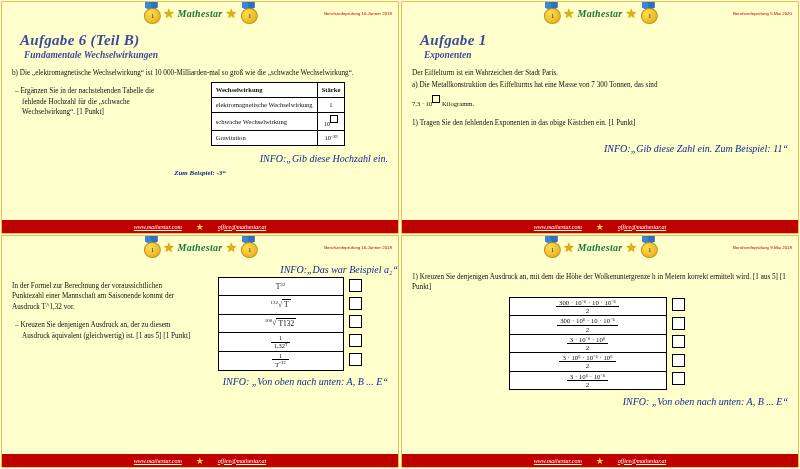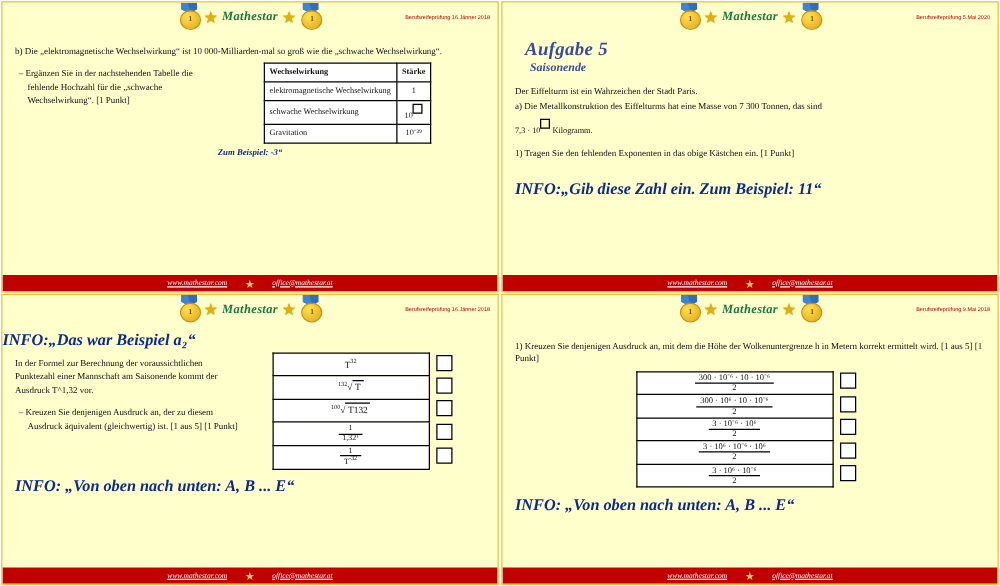--- a/index.html
+++ b/index.html
@@ -23,21 +23,21 @@
   .exam-ref{position:absolute;right:6px;top:9px;font-size:4.4px;color:#c00000;font-family:"Liberation Sans",sans-serif;}
 
   .title{font-style:italic;font-weight:bold;color:#3b4a9e;font-size:15px;margin:4px 0 0 18px;letter-spacing:.3px;}
   .subtitle{font-style:italic;font-weight:bold;color:#3b4a9e;font-size:9.5px;margin:1px 0 0 22px;}
 
   .body{padding:4px 10px 0 10px;font-size:7.2px;color:#111;line-height:1.45;}
   .p{margin:4px 0 2px 0;}
   .indent{margin-left:0;}
   .bullet{margin-left:10px;text-indent:-7px;}
 
-  .info{color:#0d2a8c;font-style:italic;font-weight:bold;font-size:13px;text-align:left;margin-top:6px;}
+  .info{color:#0d2a8c;font-style:italic;font-weight:normal;font-size:10px;text-align:right;margin-top:6px;}
   .info2{color:#0d2a8c;font-style:italic;font-weight:bold;font-size:7px;text-align:center;margin-top:2px;}
 
   .footer{position:absolute;left:0;bottom:0;width:100%;height:13px;background:#c00000;display:flex;align-items:center;justify-content:center;gap:14px;}
   .footer a{color:#ffffff;font-size:6px;font-style:italic;text-decoration:underline;font-family:"Liberation Serif",serif;}
   .fstar{color:#ffd34d;font-size:9px;}
 
   
   table.grid{border-collapse:collapse;margin:0 auto;background:#ffffff;}
   table.grid td,table.grid th{border:1px solid #000;font-size:6.6px;padding:2px 4px;font-family:"Liberation Serif",serif;}
   table.grid th{font-weight:bold;text-align:left;}
@@ -77,20 +77,22 @@
       <span class="medal">
           <span class="rib"></span>
           <span class="rib2"></span>
           <span class="disc">
             <span>1</span>
           </span>
         </span>
     </div>
     <div class="exam-ref">Berufsreifeprüfung 16.Jänner 2018</div>
   </div>
+  <div class="title">Aufgabe 6 (Teil B)</div>
+  <div class="subtitle">Fundamentale Wechselwirkungen</div>
   <div class="body">
     <div class="p">b) Die „elektromagnetische Wechselwirkung“ ist 10 000-Milliarden-mal so groß wie die „schwache Wechselwirkung“.</div>
     <div style="display:flex;gap:6px;">
       <div style="flex:0 0 150px;">
         <div class="bullet" style="margin-top:6px;">– Ergänzen Sie in der nachstehenden Tabelle die fehlende Hochzahl für die „schwache Wechselwirkung“. [1 Punkt]</div>
       </div>
       <div style="flex:1;margin-top:2px;">
         <table class="grid">
           <tbody>
               <tr>
@@ -106,20 +108,21 @@
             <td class="ctr"><span>10</span><span class="sqbox"></span></td>
           </tr>
           <tr>
             <td>Gravitation</td>
             <td class="ctr">10⁻³⁹</td>
           </tr>
         </tbody>
           </table>
       </div>
     </div>
+    <div class="info">INFO:„Gib diese Hochzahl ein.</div>
     <div class="info2">Zum Beispiel: -3“</div>
   </div>
   <div class="footer">
     <a href="#">www.mathestar.com</a>
     <span class="fstar">★</span>
     <a href="#">office@mathestar.at</a>
   </div>
 </div>
 
 <div class="sheet s2">
@@ -138,22 +141,22 @@
       <span class="medal">
           <span class="rib"></span>
           <span class="rib2"></span>
           <span class="disc">
             <span>1</span>
           </span>
         </span>
     </div>
     <div class="exam-ref">Berufsreifeprüfung 5.Mai 2020</div>
   </div>
-  <div class="title">Aufgabe 5</div>
-  <div class="subtitle">Saisonende</div>
+  <div class="title">Aufgabe 1</div>
+  <div class="subtitle">Exponenten</div>
   <div class="body">
     <div class="p">Der Eiffelturm ist ein Wahrzeichen der Stadt Paris.</div>
     <div class="p blk">a) Die Metallkonstruktion des Eiffelturms hat eine Masse von 7 300 Tonnen, das sind</div>
     <div class="p indent">
       <span class="small">7,3 · 10</span><span class="sqbox"></span><span class="small"> Kilogramm.</span>
     </div>
     <div class="p indent" style="margin-top:8px;">1)  Tragen Sie den fehlenden Exponenten in das obige Kästchen ein. [1 Punkt]</div>
     <div class="info" style="margin-top:14px;">INFO:„Gib diese Zahl ein.  Zum Beispiel: 11“</div>
   </div>
   <div class="footer">

